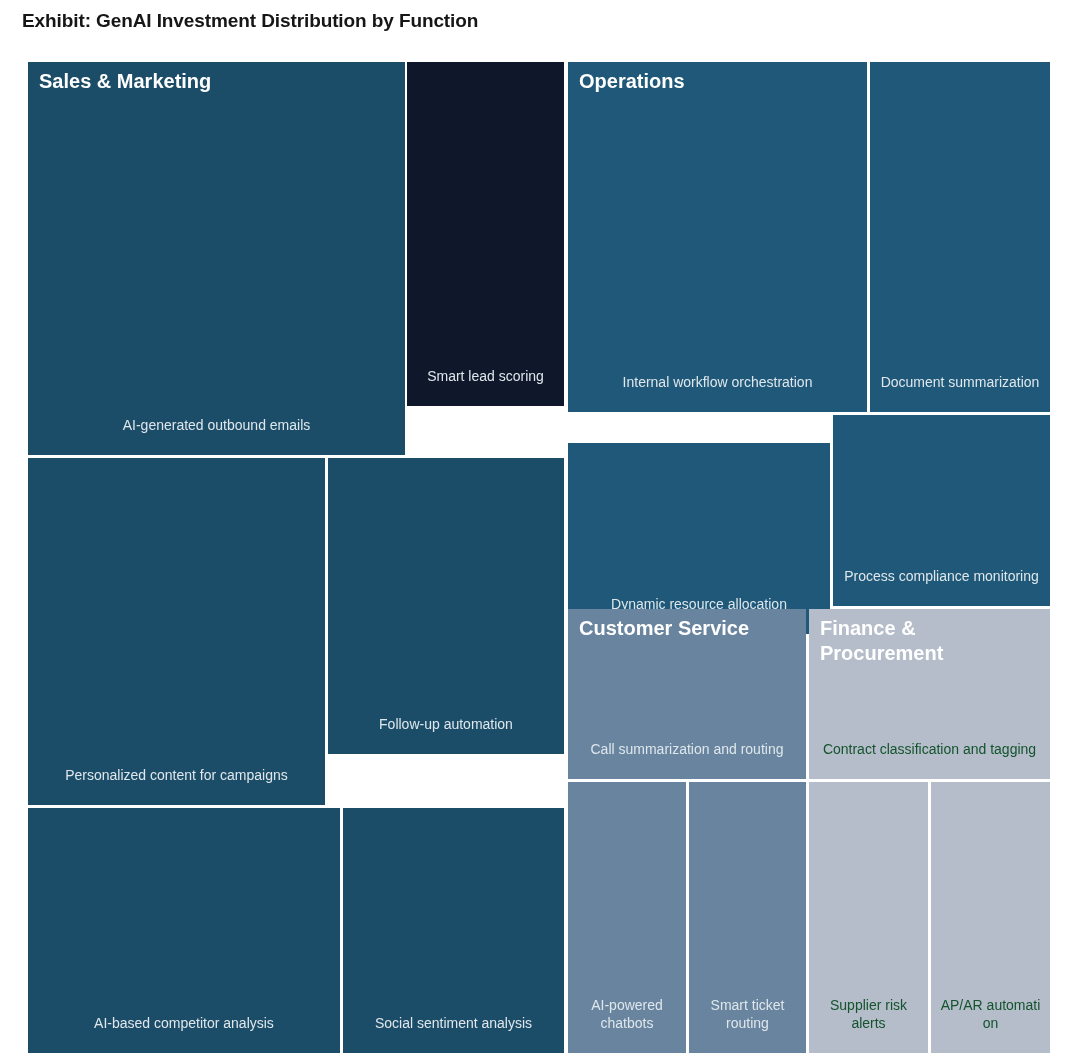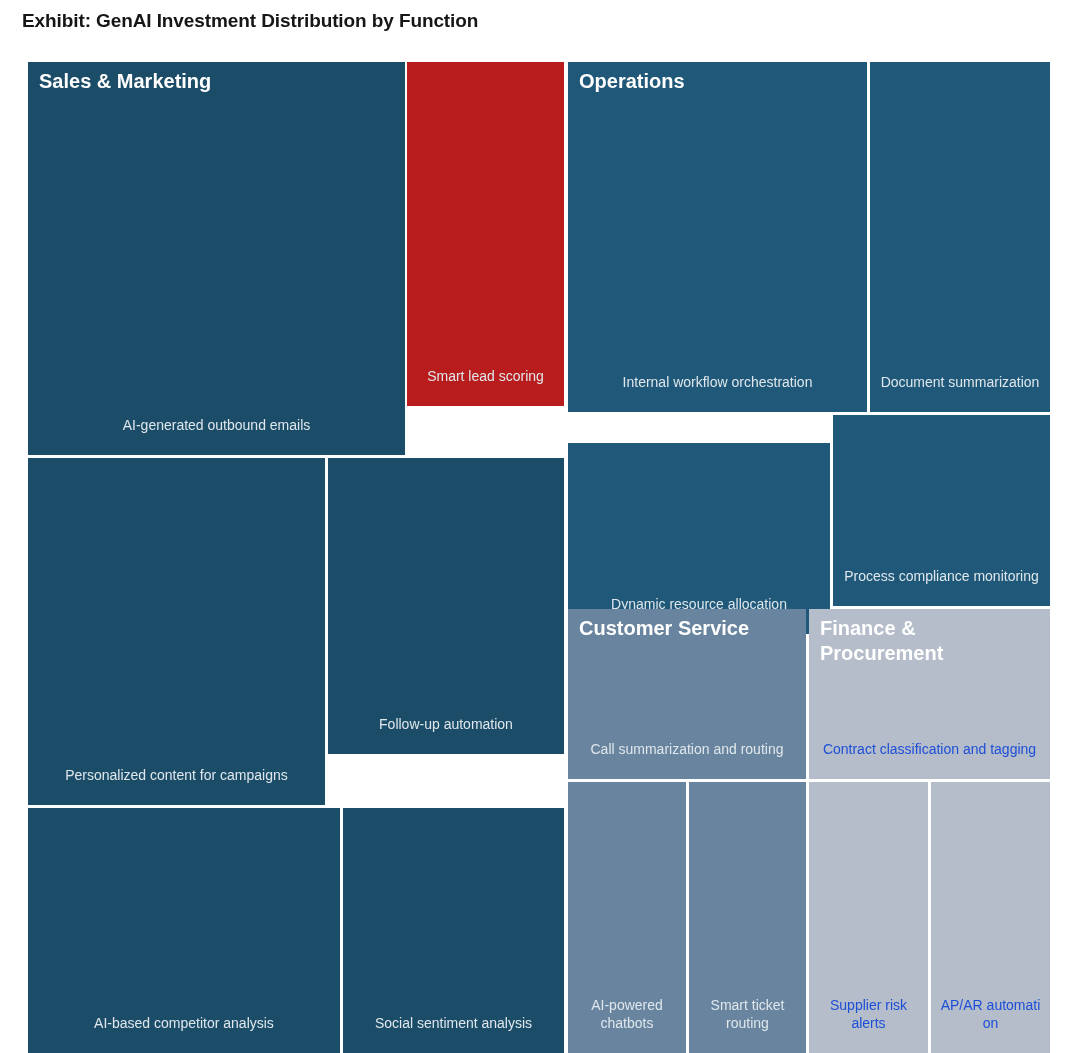--- a/index.html
+++ b/index.html
@@ -41,35 +41,35 @@
   .leaf-label{
     position:absolute;
     left:8px; right:8px;
     bottom:20px;
     font-size:14px;
     line-height:1.34;
     color:#dfe7ec;
   }
   .leaf-label.center{ text-align:center; }
   .leaf-label.left{ text-align:center; }
-  .leaf-label.pale{ color:#1d4ed8;margin-top:43px; }
+  .leaf-label.pale{ color:#14532d;margin-top:43px; }
 </style>
 </head>
 <body>
 
 <div id="chart-title">Exhibit: GenAI Investment Distribution by Function</div>
 
 <div id="treemap">
 
   <div class="tile" style="left:28px;top:62px;width:377px;height:393px;background:#1c4d68;">
     <div class="group-label">Sales &amp; Marketing</div>
     <div class="leaf-label left">AI-generated outbound emails</div>
   </div>
 
-  <div class="tile" style="left:407px;top:62px;width:157px;height:344px;background:#b91c1c;">
+  <div class="tile" style="left:407px;top:62px;width:157px;height:344px;background:#0f172a;">
     <div class="leaf-label center">Smart lead scoring</div>
   </div>
 
   <div class="tile" style="left:28px;top:458px;width:297px;height:347px;background:#1c4d68;">
     <div class="leaf-label center">Personalized content for campaigns</div>
   </div>
 
   <div class="tile" style="left:328px;top:458px;width:236px;height:296px;background:#1c4d68;padding-left:22px;">
     <div class="leaf-label left">Follow-up automation</div>
   </div>

